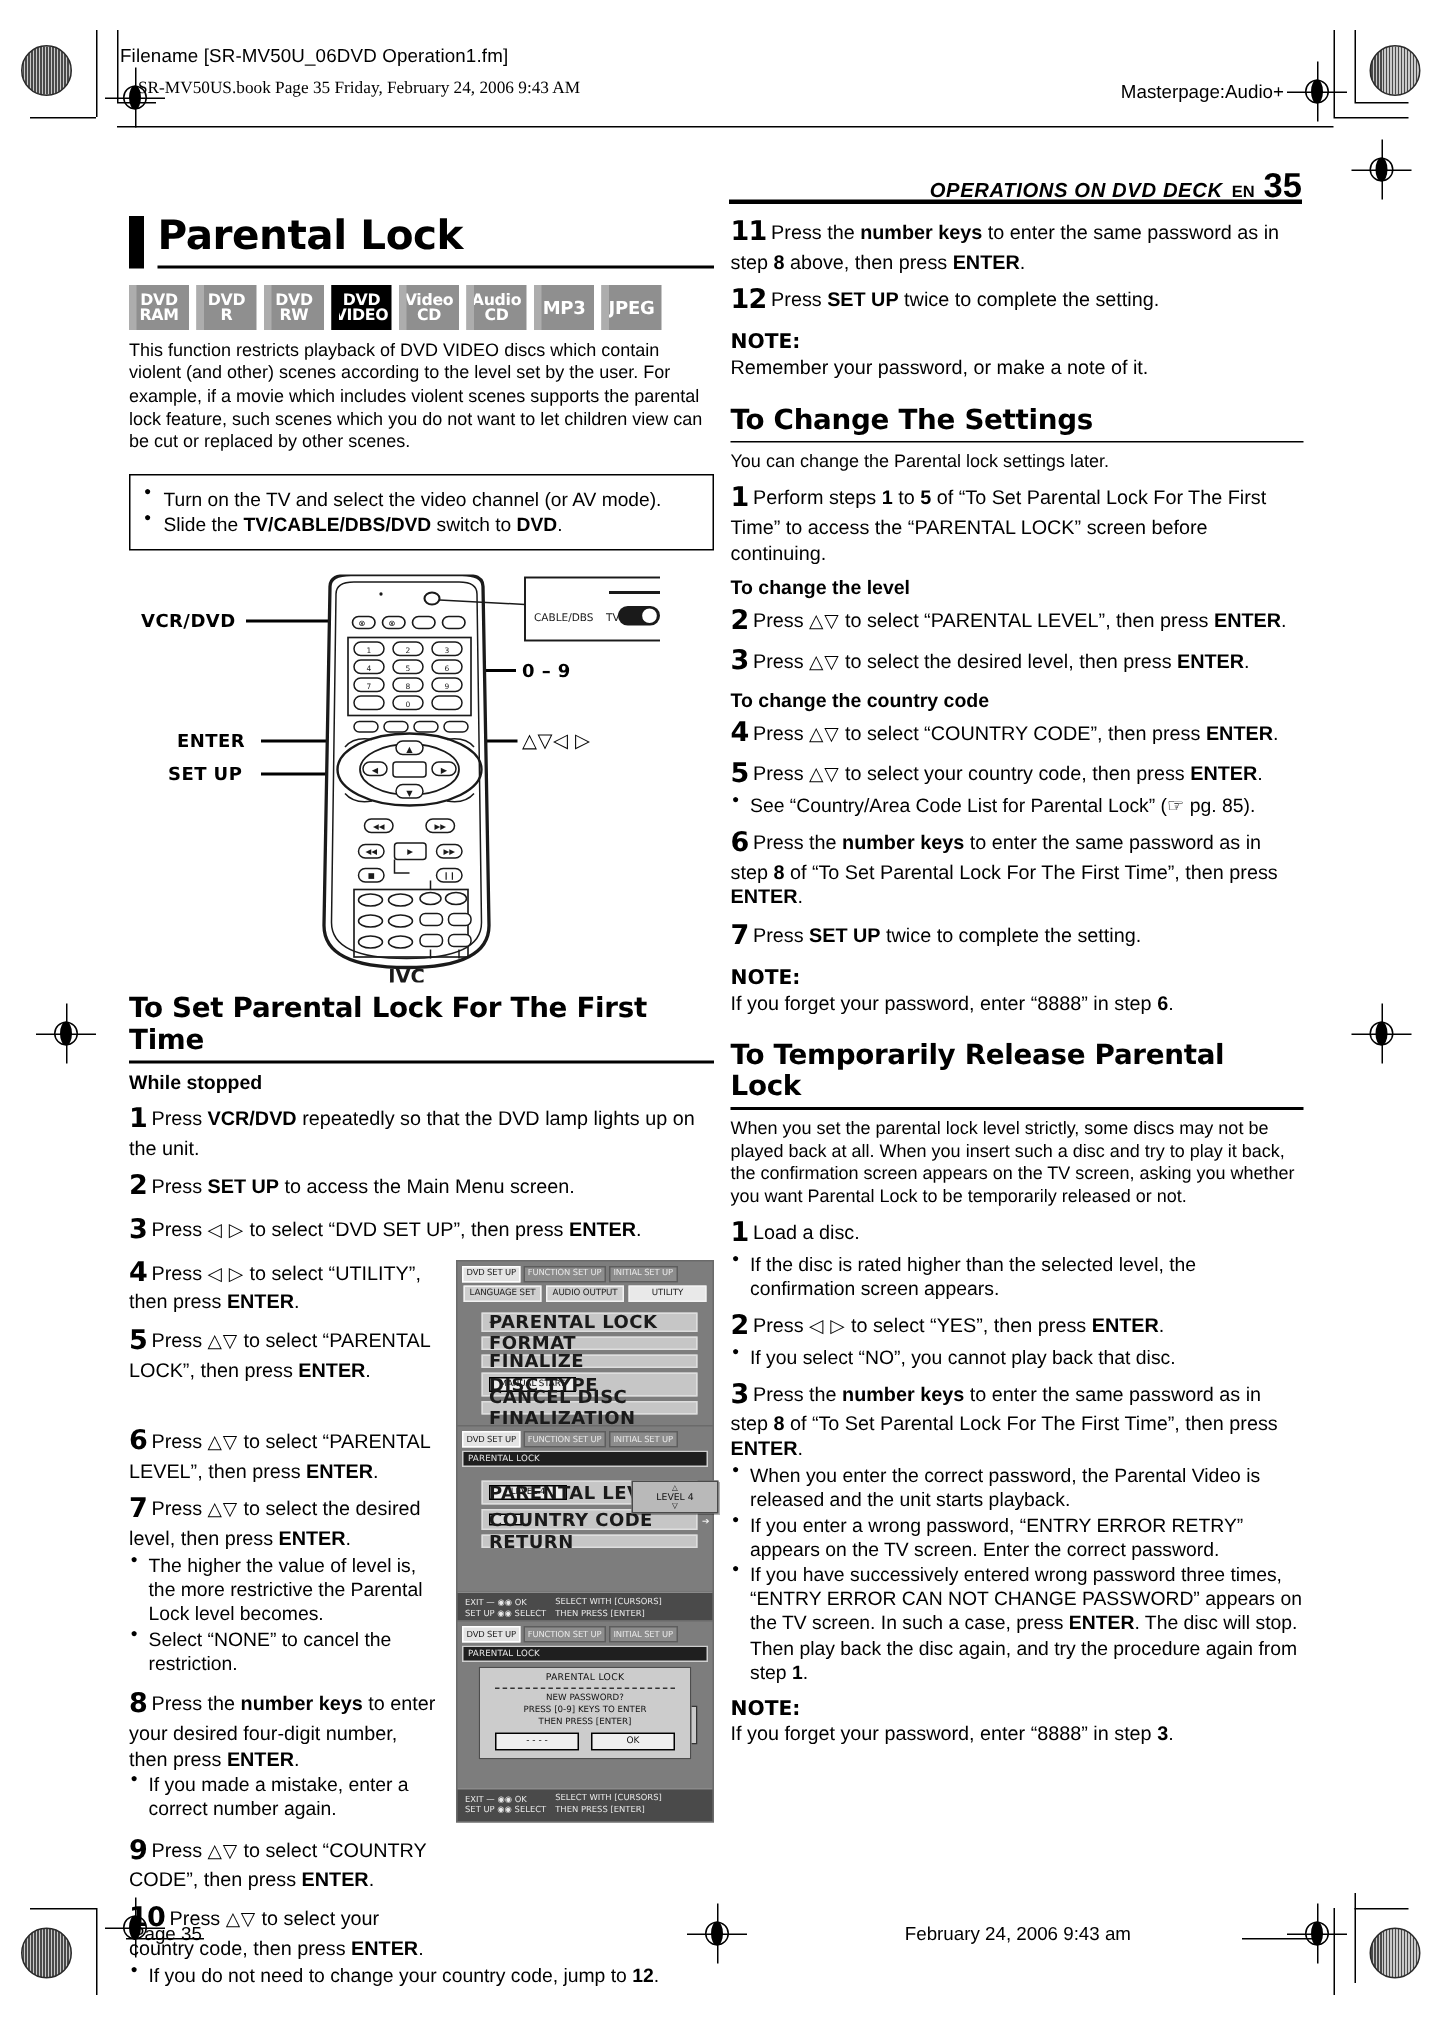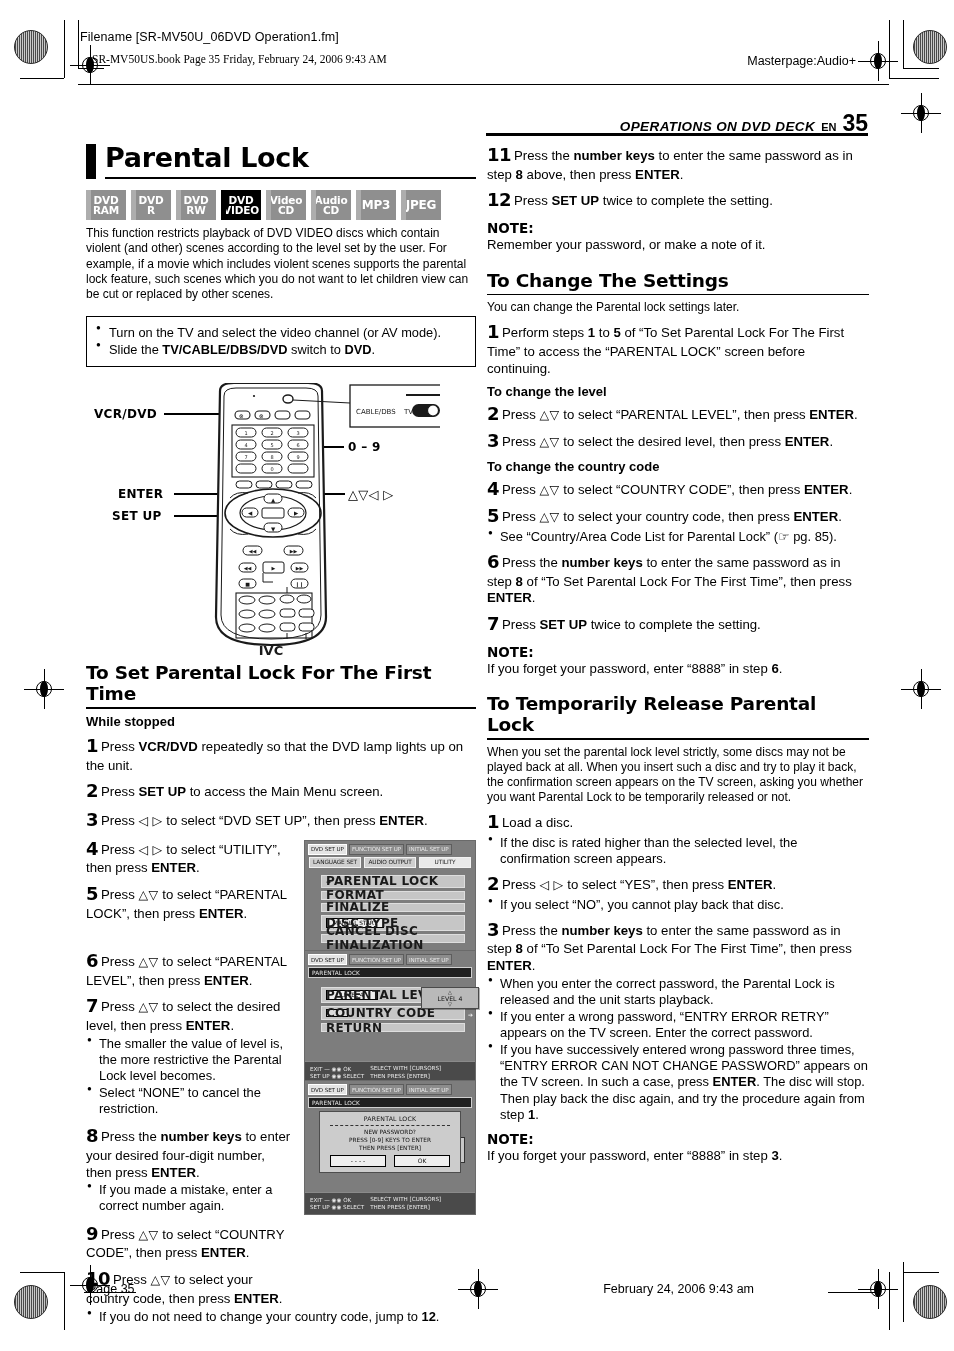--- a/index.html
+++ b/index.html
@@ -597,21 +597,21 @@
     </div>
 
     <div class="txtcol">
       <div class="step">
         <span class="n">6</span>Press <span class="arrows">△▽</span> to select “PARENTAL LEVEL”, then press <b>ENTER</b>.
       </div>
       <div class="step">
         <span class="n">7</span>Press <span class="arrows">△▽</span> to select the desired level, then press <b>ENTER</b>.
       </div>
       <ul class="bul">
-        <li>The smaller the value of level is, the more restrictive the Parental Lock level becomes.</li>
+        <li>The higher the value of level is, the more restrictive the Parental Lock level becomes.</li>
         <li>Select “NONE” to cancel the restriction.</li>
       </ul>
       <div class="step" style="margin-top:8px;">
         <span class="n">8</span>Press the <b>number keys</b> to enter your desired four-digit number, then press <b>ENTER</b>.
       </div>
       <ul class="bul">
         <li>If you made a mistake, enter a correct number again.</li>
       </ul>
       <div class="step" style="margin-top:8px;">
         <span class="n">9</span>Press <span class="arrows">△▽</span> to select “COUNTRY CODE”, then press <b>ENTER</b>.
@@ -721,21 +721,21 @@
   <div class="step">
     <span class="n">2</span>Press <span class="arrows">◁ ▷</span> to select “YES”, then press <b>ENTER</b>.
   </div>
   <ul class="bul">
     <li>If you select “NO”, you cannot play back that disc.</li>
   </ul>
   <div class="step">
     <span class="n">3</span>Press the <b>number keys</b> to enter the same password as in step <b>8</b> of “To Set Parental Lock For The First Time”, then press <b>ENTER</b>.
   </div>
   <ul class="bul">
-    <li>When you enter the correct password, the Parental Lock is released and the unit starts playback.</li>
+    <li>When you enter the correct password, the Parental Video is released and the unit starts playback.</li>
     <li>If you enter a wrong password, “ENTRY ERROR RETRY” appears on the TV screen. Enter the correct password.</li>
     <li>If you have successively entered wrong password three times, “ENTRY ERROR CAN NOT CHANGE PASSWORD” appears on the TV screen. In such a case, press <b>ENTER</b>. The disc will stop. Then play back the disc again, and try the procedure again from step <b>1</b>.</li>
   </ul>
   <div class="note-h">NOTE:</div>
   <div class="note-b">If you forget your password, enter “8888” in step <b>3</b>.</div>
 </div>
 
 <div class="ft-page">Page 35</div>
 <div class="ft-date">February 24, 2006 9:43 am</div>
 <div class="crop-line" style="left:84px; top:1292px; width:52px; height:1px;"></div>

